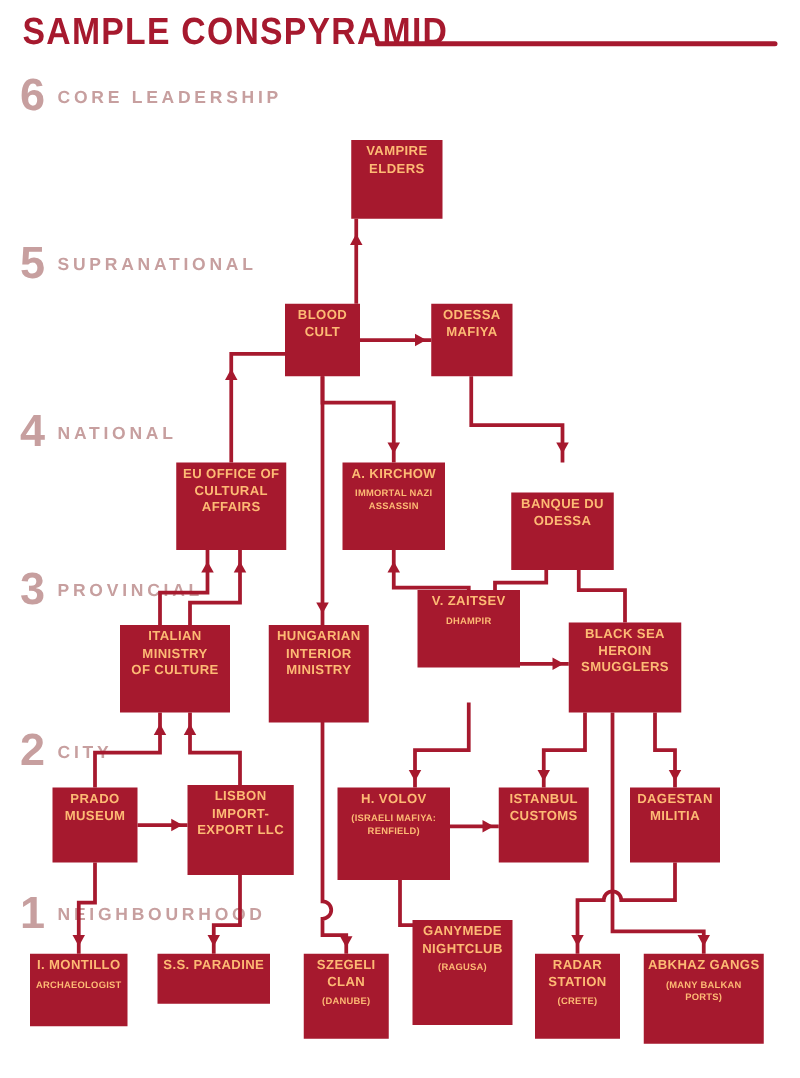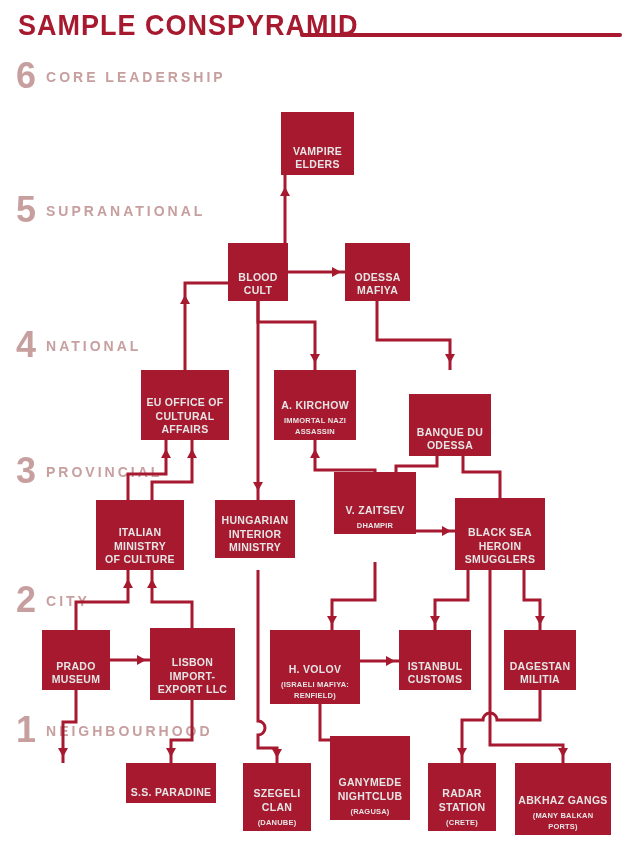--- a/index.html
+++ b/index.html
@@ -17,22 +17,22 @@
     position:absolute;left:300px;top:33px;width:322px;height:4px;
     background:#a6192e;border-radius:2px;
   }
   .level{
     position:absolute;left:16px;display:flex;align-items:center;gap:10px;color:#c79f9f;
   }
   .level .num{font-size:36px;font-weight:bold;line-height:1;}
   .level .name{font-size:14px;font-weight:bold;letter-spacing:3px;padding-top:2px;white-space:nowrap;}
   .edges{position:absolute;left:0;top:0;}
   .node{
-    position:absolute;background:#a6192e;color:#e5e5e5;
-    display:flex;flex-direction:column;align-items:center;justify-content:flex-end;
+    position:absolute;background:#a6192e;color:#fdba74;
+    display:flex;flex-direction:column;align-items:center;justify-content:flex-start;
     text-align:center;box-sizing:border-box;padding:3px;
   }
   .node .lbl{font-weight:bold;font-size:10.5px;line-height:1.3;letter-spacing:0.3px;white-space:pre-line;}
   .node .sub{font-weight:bold;font-size:7.5px;line-height:1.4;letter-spacing:0.2px;white-space:pre-line;margin-top:3px;}
 </style>
 </head>
 <body>
 
 <div class="canvas">
 
@@ -145,21 +145,21 @@
   </div>
   <div class="node" style="left:409px;top:370px;width:82px;height:62px;margin-top:24px;">
     <span class="lbl">BANQUE DU
 ODESSA</span>
   </div>
   <div class="node" style="left:96px;top:500px;width:88px;height:70px;">
     <span class="lbl">ITALIAN
 MINISTRY
 OF CULTURE</span>
   </div>
-  <div class="node" style="left:215px;top:500px;width:80px;height:58px;">
+  <div class="node" style="left:215px;top:500px;width:80px;height:78px;">
     <span class="lbl">HUNGARIAN
 INTERIOR
 MINISTRY</span>
   </div>
   <div class="node" style="left:334px;top:472px;width:82px;height:62px;">
     <span class="lbl">V. ZAITSEV</span>
     <span class="sub">DHAMPIR</span>
   </div>
   <div class="node" style="left:455px;top:498px;width:90px;height:72px;">
     <span class="lbl">BLACK SEA
@@ -181,20 +181,24 @@
 RENFIELD)</span>
   </div>
   <div class="node" style="left:399px;top:630px;width:72px;height:60px;">
     <span class="lbl">ISTANBUL
 CUSTOMS</span>
   </div>
   <div class="node" style="left:504px;top:630px;width:72px;height:60px;">
     <span class="lbl">DAGESTAN
 MILITIA</span>
   </div>
+  <div class="node" style="left:24px;top:763px;width:78px;height:58px;">
+    <span class="lbl">I. MONTILLO</span>
+    <span class="sub">ARCHAEOLOGIST</span>
+  </div>
   <div class="node" style="left:126px;top:763px;width:90px;height:40px;">
     <span class="lbl">S.S. PARADINE</span>
   </div>
   <div class="node" style="left:243px;top:763px;width:68px;height:68px;">
     <span class="lbl">SZEGELI
 CLAN</span>
     <span class="sub">(DANUBE)</span>
   </div>
   <div class="node" style="left:330px;top:736px;width:80px;height:84px;">
     <span class="lbl">GANYMEDE

